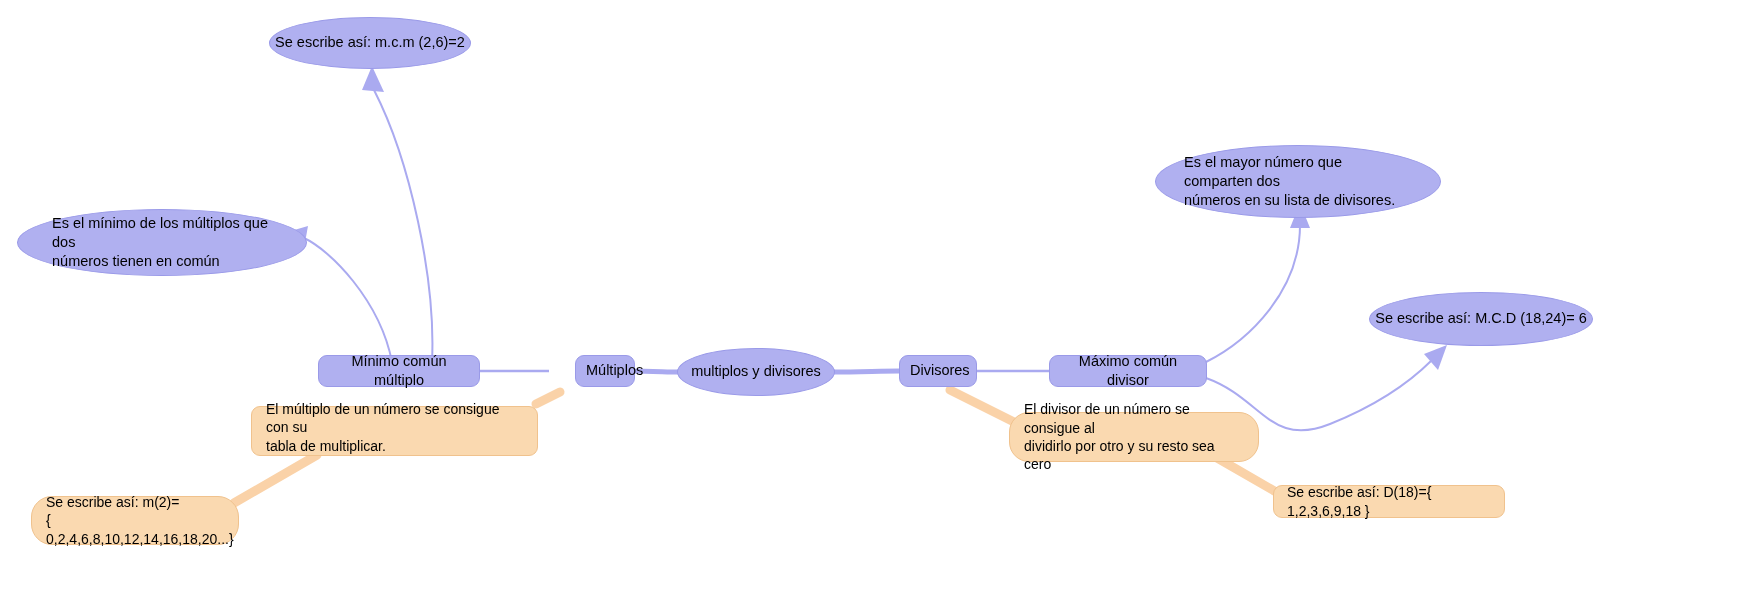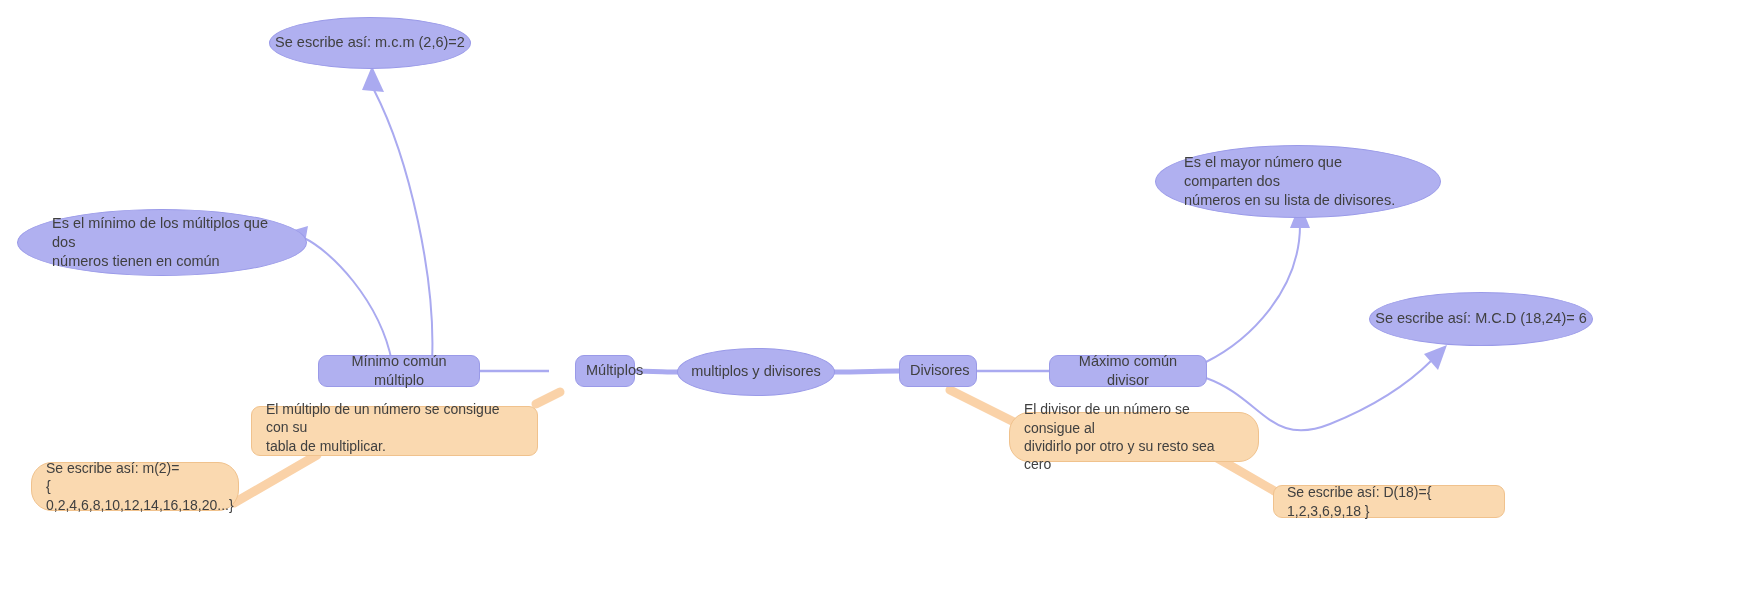--- a/index.html
+++ b/index.html
@@ -11,21 +11,21 @@
     overflow:hidden;
   }
   #canvas{position:absolute;inset:0;}
   svg.links{position:absolute;left:0;top:0;width:1737px;height:605px;pointer-events:none;}
 
   .node{
     position:absolute;
     box-sizing:border-box;
     display:flex;
     align-items:center;
-    color:#404040;
+    color:#000000;
     line-height:1.32;
   }
 
   
   .rect{
     background:#b0b0f0;
     border:1px solid #9a9ae8;
     border-radius:9px;
     justify-content:center;
     text-align:center;
@@ -123,21 +123,21 @@
 
   <div class="node rect" style="left:1049px;top:355px;width:158px;height:32px;">
     <span class="wrap">Máximo común divisor</span>
   </div>
 
   <div class="node note" style="left:251px;top:406px;width:287px;height:50px;align-items:flex-end;">
     <span class="wrap">El múltiplo de un número se consigue con su
 tabla de multiplicar.</span>
   </div>
 
-  <div class="node note" style="left:31px;top:462px;width:208px;height:49px;border-radius:21px;">
+  <div class="node note" style="left:31px;top:496px;width:208px;height:49px;border-radius:21px;">
     <span class="wrap">Se escribe así: m(2)=
 { 0,2,4,6,8,10,12,14,16,18,20...}</span>
   </div>
 
   <div class="node note" style="left:1009px;top:412px;width:250px;height:50px;border-radius:20px;">
     <span class="wrap">El divisor de un número se consigue al
 dividirlo por otro y su resto sea cero</span>
   </div>
 
   <div class="node note" style="left:1273px;top:485px;width:232px;height:33px;padding-left:13px;">

